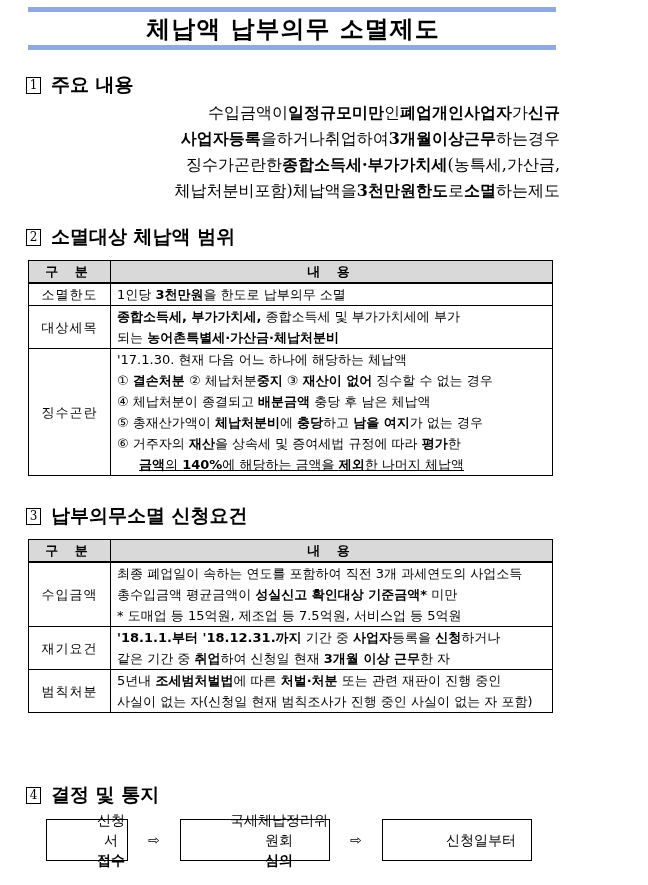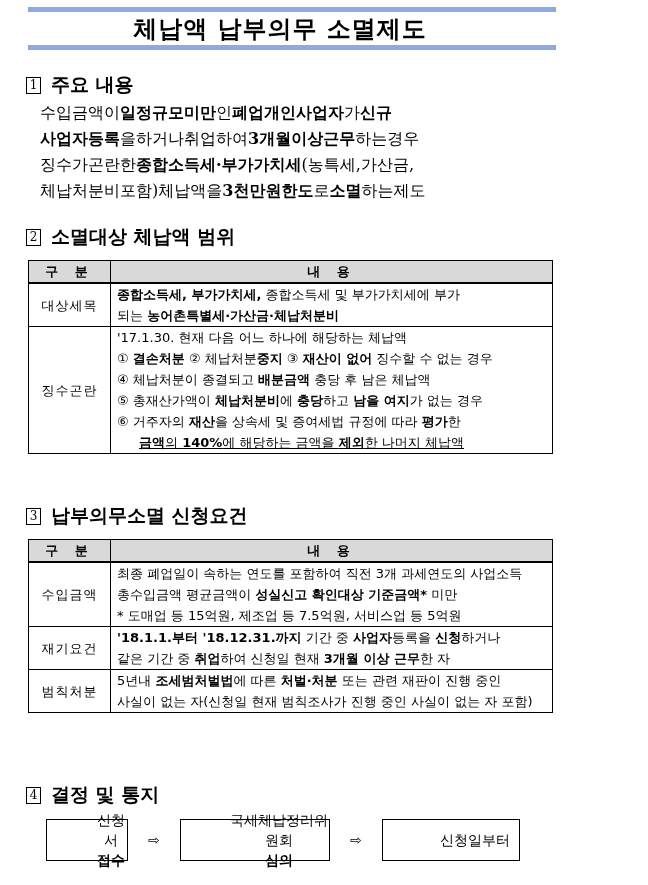--- a/index.html
+++ b/index.html
@@ -3,30 +3,30 @@
 <meta charset="utf-8">
 <style>
   * { box-sizing: border-box; margin: 0; padding: 0; }
   html, body { width: 648px; height: 885px; background: #ffffff; overflow: hidden; }
   body { font-family: "DejaVu Sans", "Liberation Sans", sans-serif; color: #000; position: relative; }
   b, .b { font-weight: bold; }
 
   .rule { position: absolute; left: 28px; width: 528px; height: 5px; background: #8eaadf; }
   .rule.top { top: 7px; }
   .rule.bot { top: 45px; }
-  .title { position: absolute; left: 16px; width: 528px; top: 13px; height: 32px; text-align: center;
+  .title { position: absolute; left: 29px; width: 528px; top: 13px; height: 32px; text-align: center;
            font-size: 24px; font-weight: bold; letter-spacing: 1px; line-height: 32px; }
 
   .sec-head { position: absolute; left: 26px; font-size: 19px; font-weight: bold; display: flex; align-items: center; }
   .sec-num { display: inline-flex; width: 15px; height: 17px; border: 1px solid #000; font-size: 12px; font-weight: normal;
              align-items: center; justify-content: center; margin-right: 10px; font-family: "DejaVu Serif", serif; }
 
   .para { position: absolute; left: 40px; width: 520px; top: 100px; font-size: 16px; line-height: 26px;
           font-family: "DejaVu Serif", "Liberation Serif", serif; text-align: justify; }
-  .para p { white-space: nowrap; display: flex; justify-content: flex-start; }
+  .para p { white-space: nowrap; display: flex; justify-content: flex-end; }
 
   table { position: absolute; left: 28px; width: 525px; border-collapse: collapse; font-size: 13px; }
   td, th { border: 1px solid #000; padding: 0 6px; vertical-align: middle; line-height: 21px; }
   th { background: #d9d9d9; font-weight: bold; text-align: center; height: 22px; letter-spacing: 6px; border-bottom: 2px solid #000; }
   td.label { width: 82px; text-align: center; white-space: nowrap; letter-spacing: 1px; }
   td.content { text-align: left; }
   .line { white-space: nowrap; }
   .indent { padding-left: 22px; text-decoration: underline; }
 
   .flow { position: absolute; top: 819px; left: 46px; display: flex; align-items: center; font-size: 14px; }
@@ -84,20 +84,26 @@
   <span>소멸대상 체납액 범위</span>
 </div>
 <table id="scope-table" style="top:260px;">
   <thead>
     <tr>
       <th>구 분</th>
       <th>내 용</th>
     </tr>
   </thead>
   <tbody id="scope-body">
+      <tr>
+        <td class="label">소멸한도</td>
+        <td class="content">
+          <div class="line"><span>1인당 </span><span class="b">3천만원</span><span>을 한도로 납부의무 소멸</span></div>
+        </td>
+      </tr>
       <tr>
         <td class="label">대상세목</td>
         <td class="content">
           <div class="line"><span class="b">종합소득세, 부가가치세,</span><span> 종합소득세 및 부가가치세에 부가</span></div>
           <div class="line"><span>되는 </span><span class="b">농어촌특별세·가산금·체납처분비</span></div>
         </td>
       </tr>
       <tr>
         <td class="label">징수곤란</td>
         <td class="content">
@@ -157,16 +163,16 @@
   <div class="fbox" style="width:82px;">
     <div>신청서</div>
     <div class="b">접수</div>
   </div>
   <div class="arrow">⇨</div>
   <div class="fbox" style="width:150px;">
     <div>국세체납정리위원회</div>
     <div class="b">심의</div>
   </div>
   <div class="arrow">⇨</div>
-  <div class="fbox" style="width:138px;">
+  <div class="fbox" style="width:150px;">
     <div>신청일부터</div>
   </div>
 </div>
 
 </body></html>

